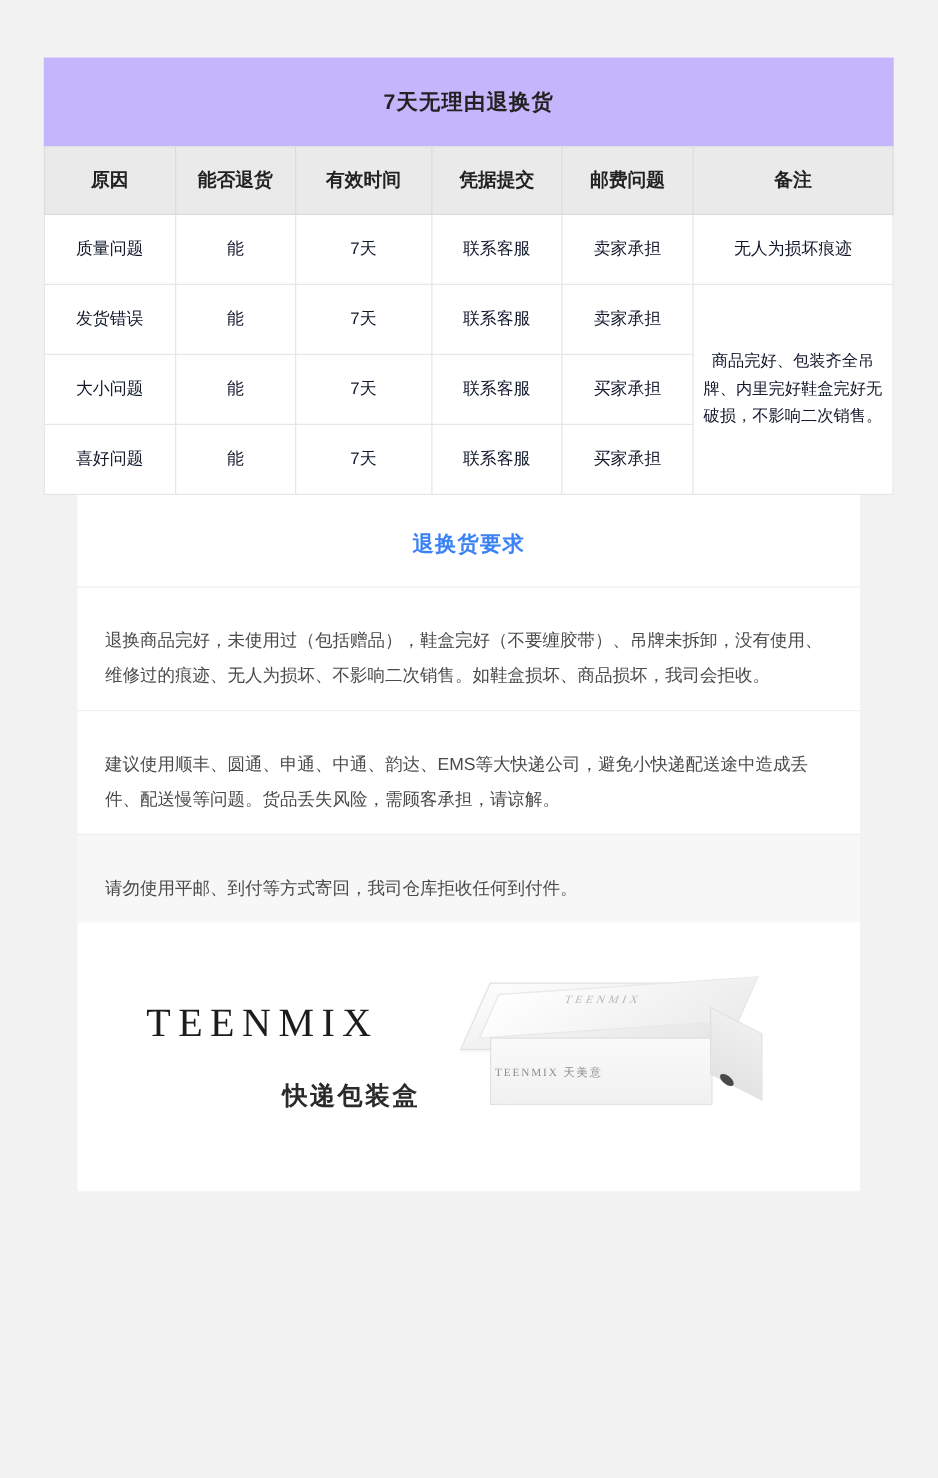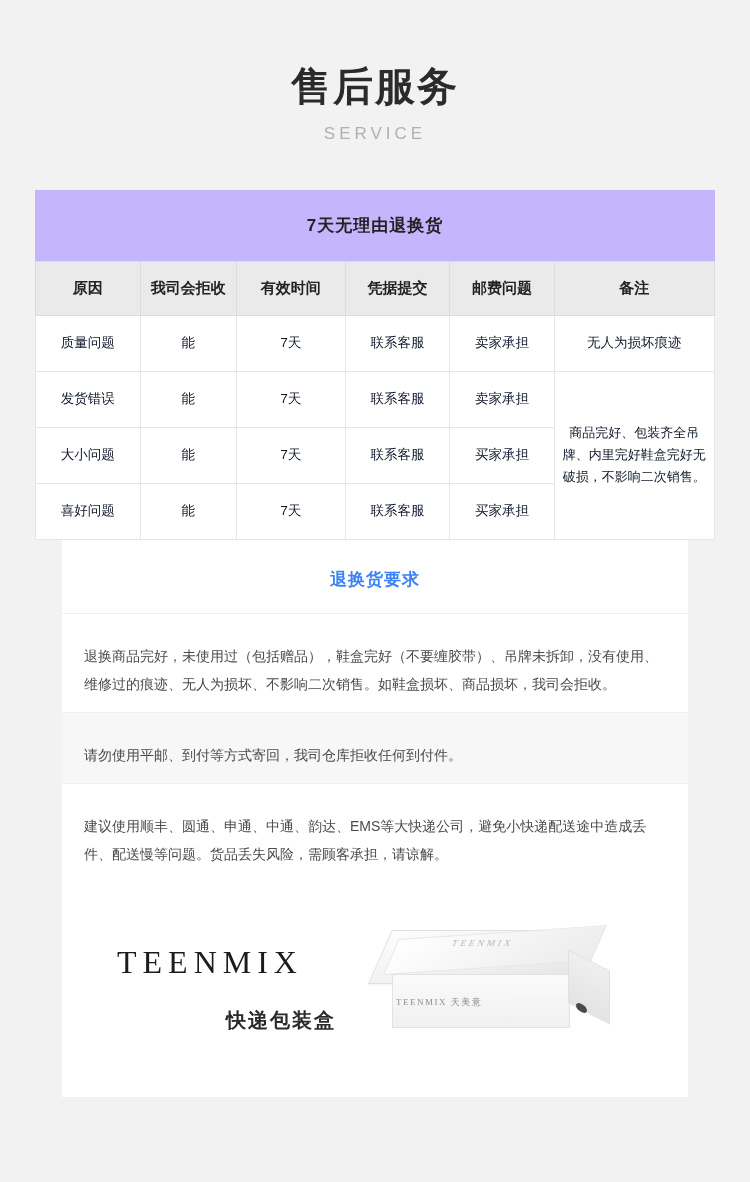--- a/index.html
+++ b/index.html
@@ -219,40 +219,36 @@
   }
   .bottom-pad {
     height: 68px;
   }
 </style>
 </head>
 <body>
 
 <div class="page">
 
-  <div class="header">
-    <div class="header-title">售后服务</div>
-    <div class="header-sub">SERVICE</div>
-  </div>
 
   <div class="table-wrap">
     <div class="table-banner">7天无理由退换货</div>
     <table class="policy">
       <colgroup>
         <col class="col-reason">
           <col class="col-return">
           <col class="col-time">
         <col class="col-proof">
           <col class="col-fee">
           <col class="col-remark">
       </colgroup>
       <thead>
         <tr>
           <th>原因</th>
-          <th>我司会拒收</th>
+          <th>能否退货</th>
           <th>有效时间</th>
           <th>凭据提交</th>
           <th>邮费问题</th>
           <th>备注</th>
         </tr>
       </thead>
       <tbody>
         <tr>
           <td>质量问题</td>
           <td>能</td>
@@ -283,22 +279,22 @@
           <td>联系客服</td>
           <td>买家承担</td>
         </tr>
       </tbody>
     </table>
   </div>
 
   <div class="req-wrap">
     <div class="req-title">退换货要求</div>
     <div class="req-item">退换商品完好，未使用过（包括赠品），鞋盒完好（不要缠胶带）、吊牌未拆卸，没有使用、维修过的痕迹、无人为损坏、不影响二次销售。如鞋盒损坏、商品损坏，我司会拒收。</div>
+    <div class="req-item">建议使用顺丰、圆通、申通、中通、韵达、EMS等大快递公司，避免小快递配送途中造成丢件、配送慢等问题。货品丢失风险，需顾客承担，请谅解。</div>
     <div class="req-item alt">请勿使用平邮、到付等方式寄回，我司仓库拒收任何到付件。</div>
-    <div class="req-item">建议使用顺丰、圆通、申通、中通、韵达、EMS等大快递公司，避免小快递配送途中造成丢件、配送慢等问题。货品丢失风险，需顾客承担，请谅解。</div>
   </div>
 
   <div class="brand-block">
     <div class="brand-left">
       <div class="brand-name">TEENMIX</div>
       <div class="brand-caption">快递包装盒</div>
     </div>
     <div class="brand-right">
       <div class="shoebox">
         <div class="box-lid"></div>

